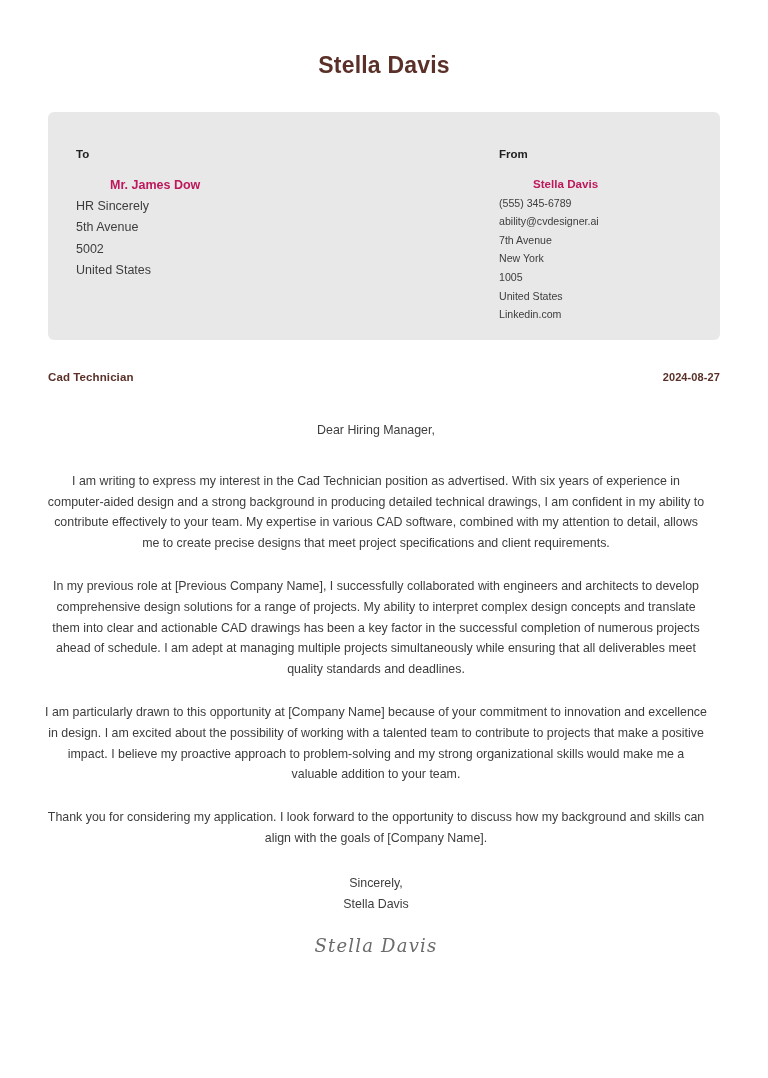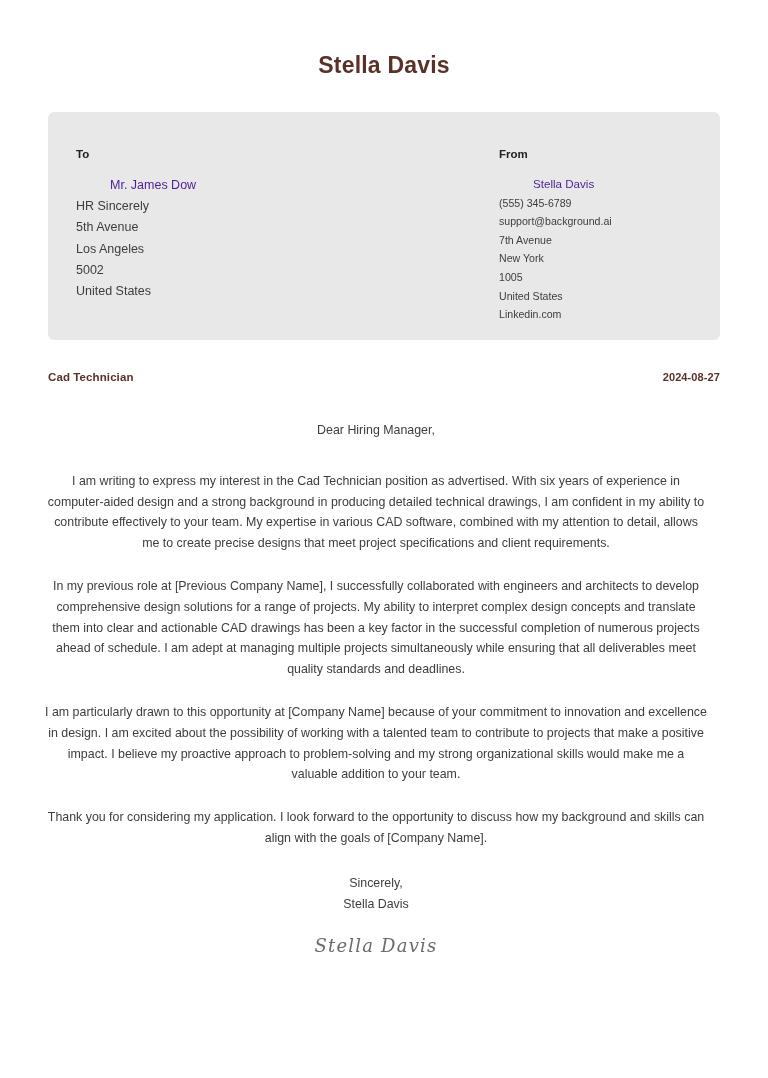--- a/index.html
+++ b/index.html
@@ -54,22 +54,22 @@
   .addr-col.from{ left: 451px; width: 220px; }
 
   .addr-label {
     font-size: 11.5px;
     font-weight: bold;
     color: #222222;
     margin-top: 34px;
     line-height: 16px;
   }
   .addr-name {
-    font-weight: normal;
-    color: #4c1d95;
+    font-weight: bold;
+    color: #be185d;
     padding-left: 34px;
   }
   .addr-lines {
     margin-top: 13px;
   }
   .addr-lines div { white-space: nowrap; }
 
   
   .to-block .addr-lines        { font-size: 12.5px; line-height: 21.2px; color: #3d3d3d; }
   .to-block .addr-name         { font-size: 12.5px; }
@@ -138,32 +138,31 @@
   <div class="doc-title">Stella Davis</div>
 
   <div class="address-card">
 
     <div class="addr-col to to-block">
       <div class="addr-label">To</div>
       <div class="addr-lines">
         <div class="addr-name">Mr. James Dow</div>
         <div>HR Sincerely</div>
         <div>5th Avenue</div>
-        <div>Los Angeles</div>
         <div>5002</div>
         <div>United States</div>
       </div>
     </div>
 
     <div class="addr-col from from-block">
       <div class="addr-label">From</div>
       <div class="addr-lines">
         <div class="addr-name">Stella Davis</div>
         <div>(555) 345-6789</div>
-        <div>support@background.ai</div>
+        <div>ability@cvdesigner.ai</div>
         <div>7th Avenue</div>
         <div>New York</div>
         <div>1005</div>
         <div>United States</div>
         <div>Linkedin.com</div>
       </div>
     </div>
 
   </div>
 

